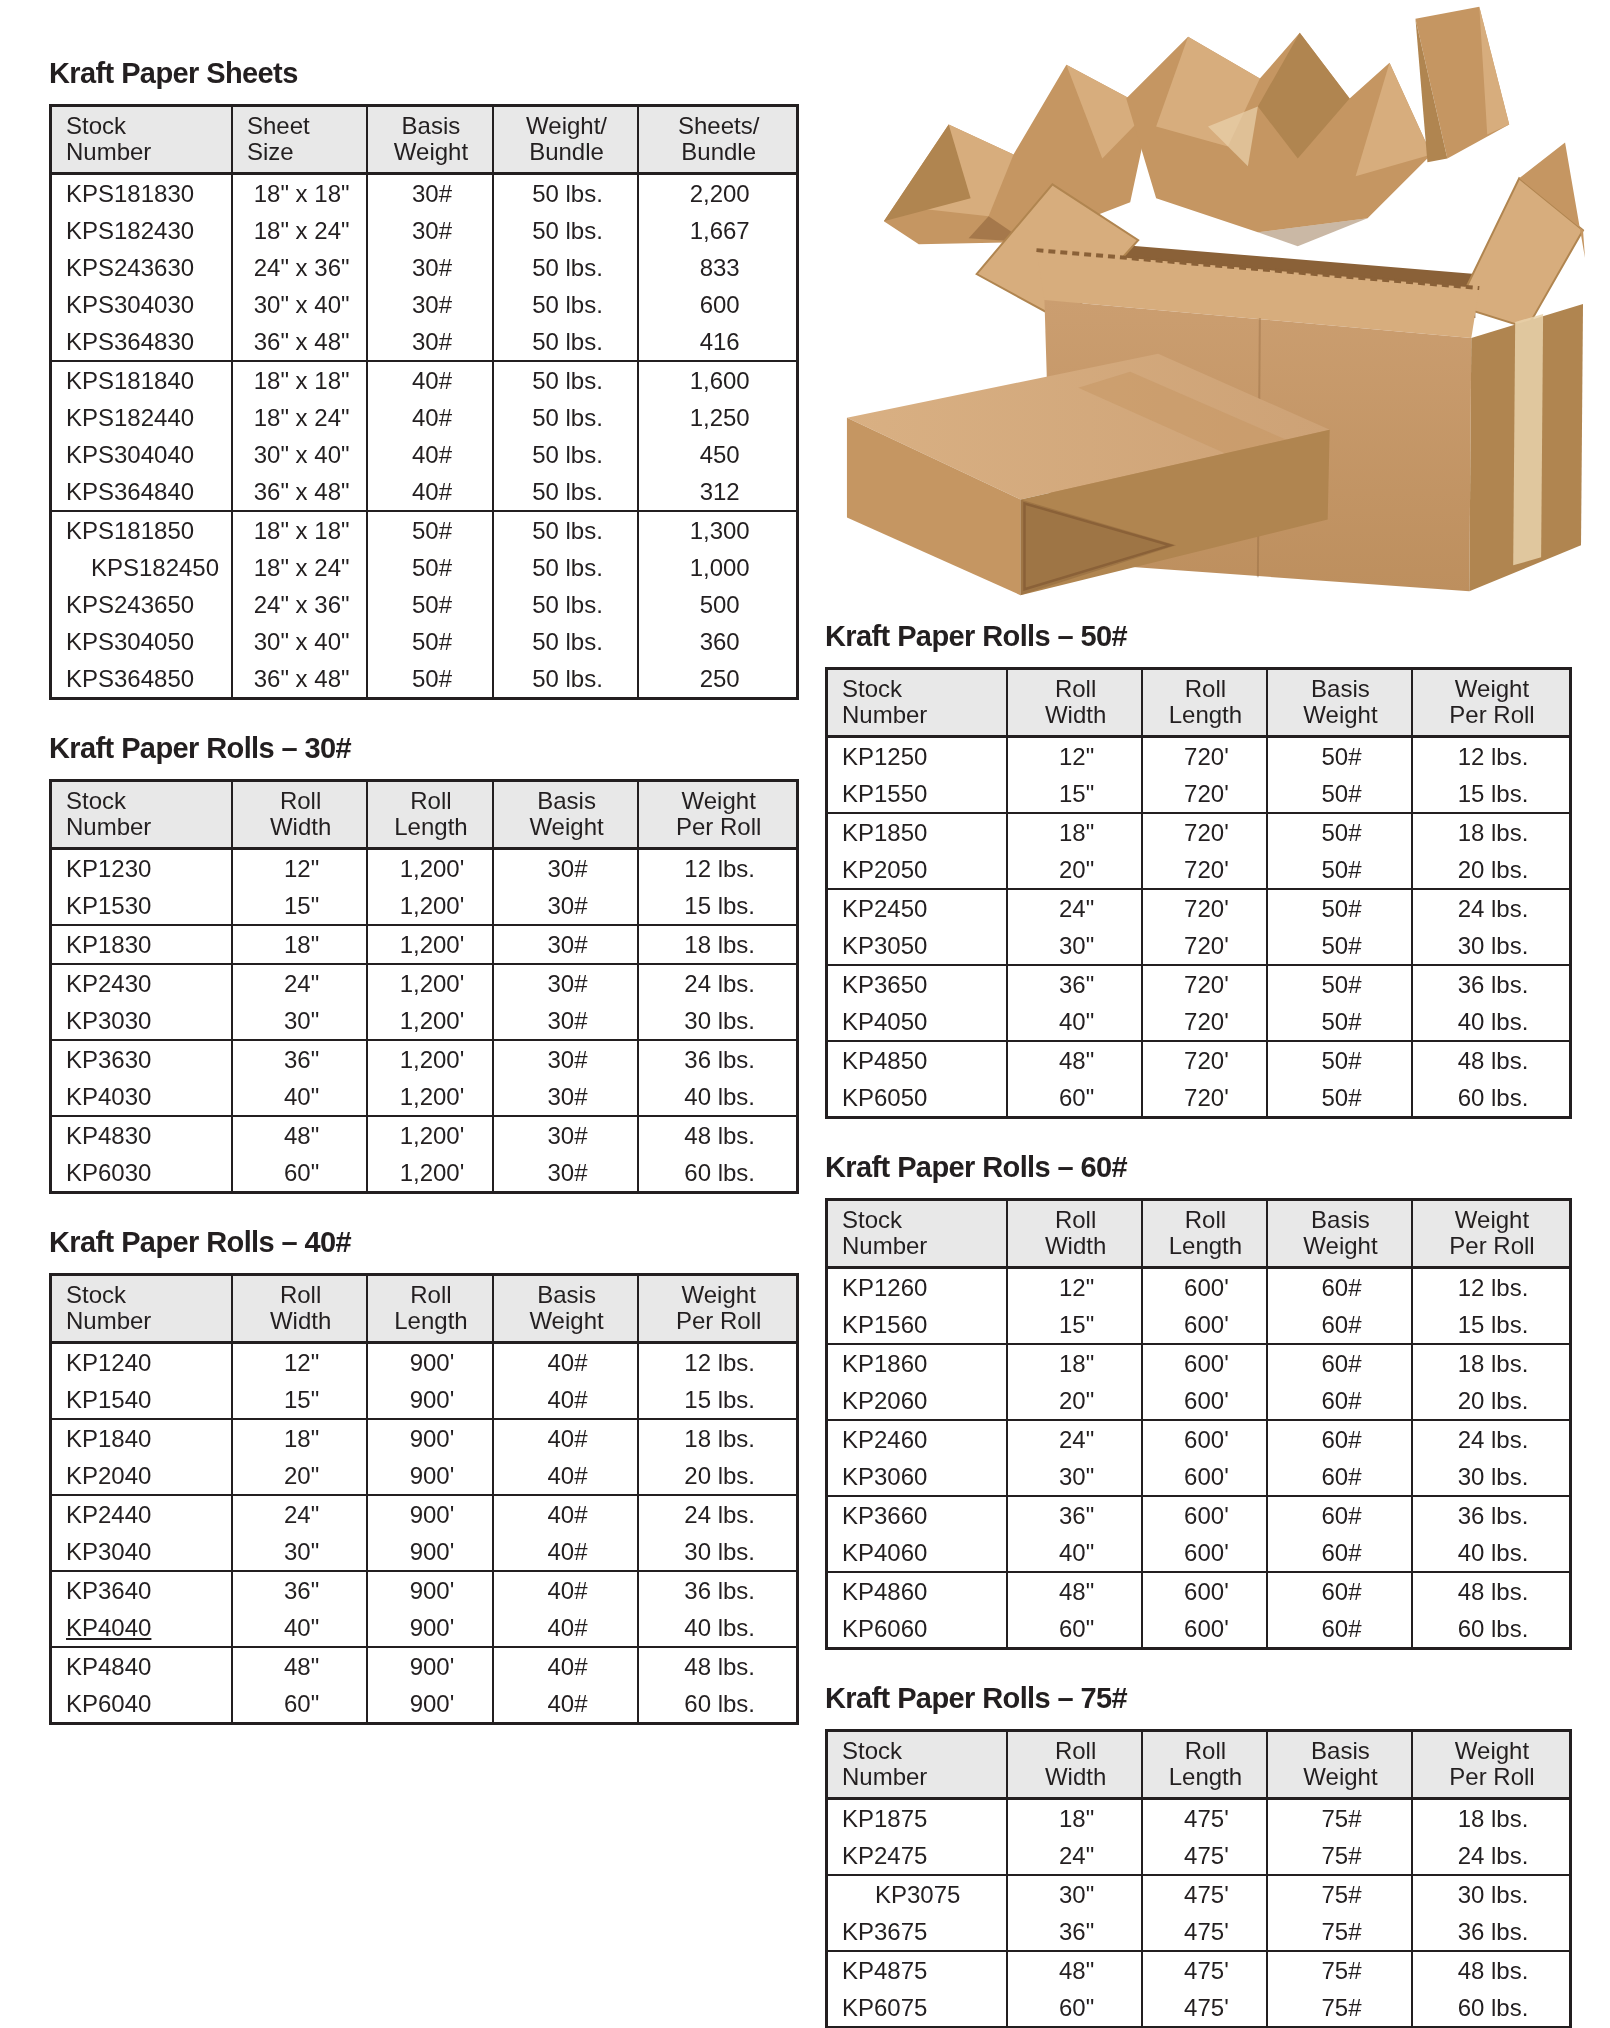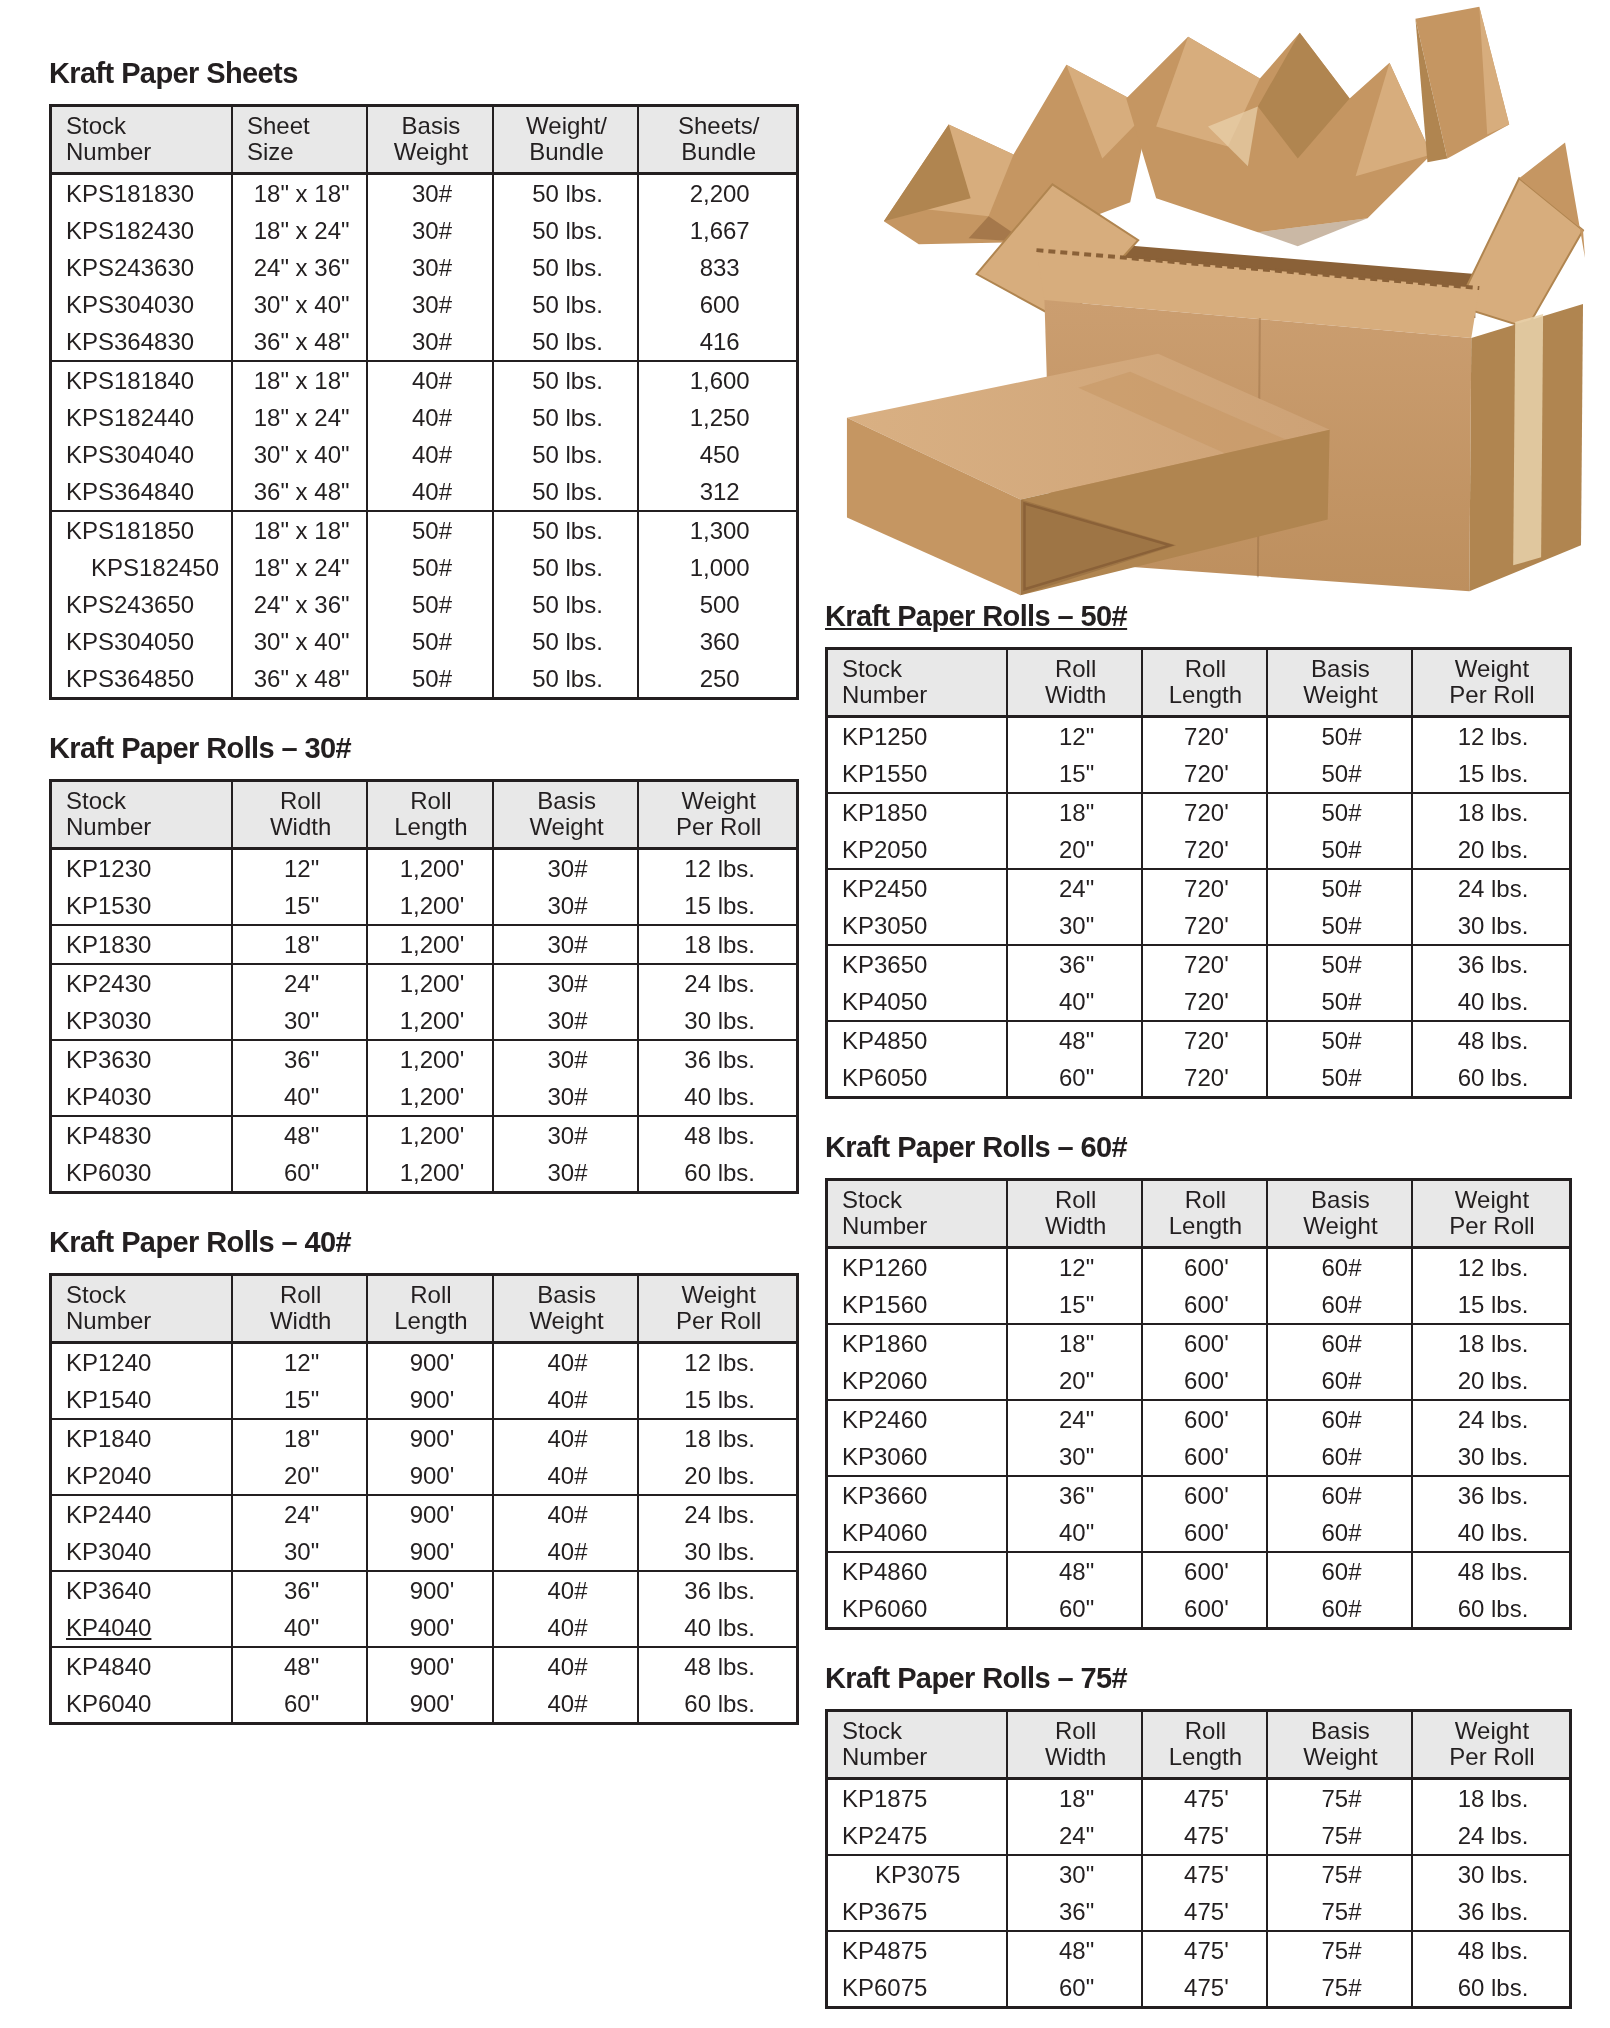--- a/index.html
+++ b/index.html
@@ -14,21 +14,21 @@
     overflow:hidden;position:relative;
   }
   .layout{display:flex;padding:0 0 0 49px;gap:26px;}
   .col-left{width:750px;flex:none;padding-top:55px;}
   .col-right{width:747px;flex:none;padding-top:6px;}
   .sec-title{
     font-size:29px;line-height:36px;font-weight:bold;letter-spacing:-0.6px;
     margin:0 0 13px 0;color:var(--text);
   }
   .sec-title.gap{margin-top:30px;}
-  .sec-title.photo-follow{text-decoration:underline;}
+  .sec-title.photo-follow{margin-top:20px;}
   .tablewrap table{
     width:100%;border-collapse:collapse;table-layout:fixed;
     border:3px solid var(--border);
   }
   col.c0{width:24.3%}col.c1{width:18.1%}col.c2{width:16.8%}col.c3{width:19.5%}col.c4{width:21.3%}
   th,td{
     border-left:2px solid var(--border);
     font-size:24px;overflow:hidden;white-space:nowrap;
   }
   th:first-child,td:first-child{border-left:none;}

